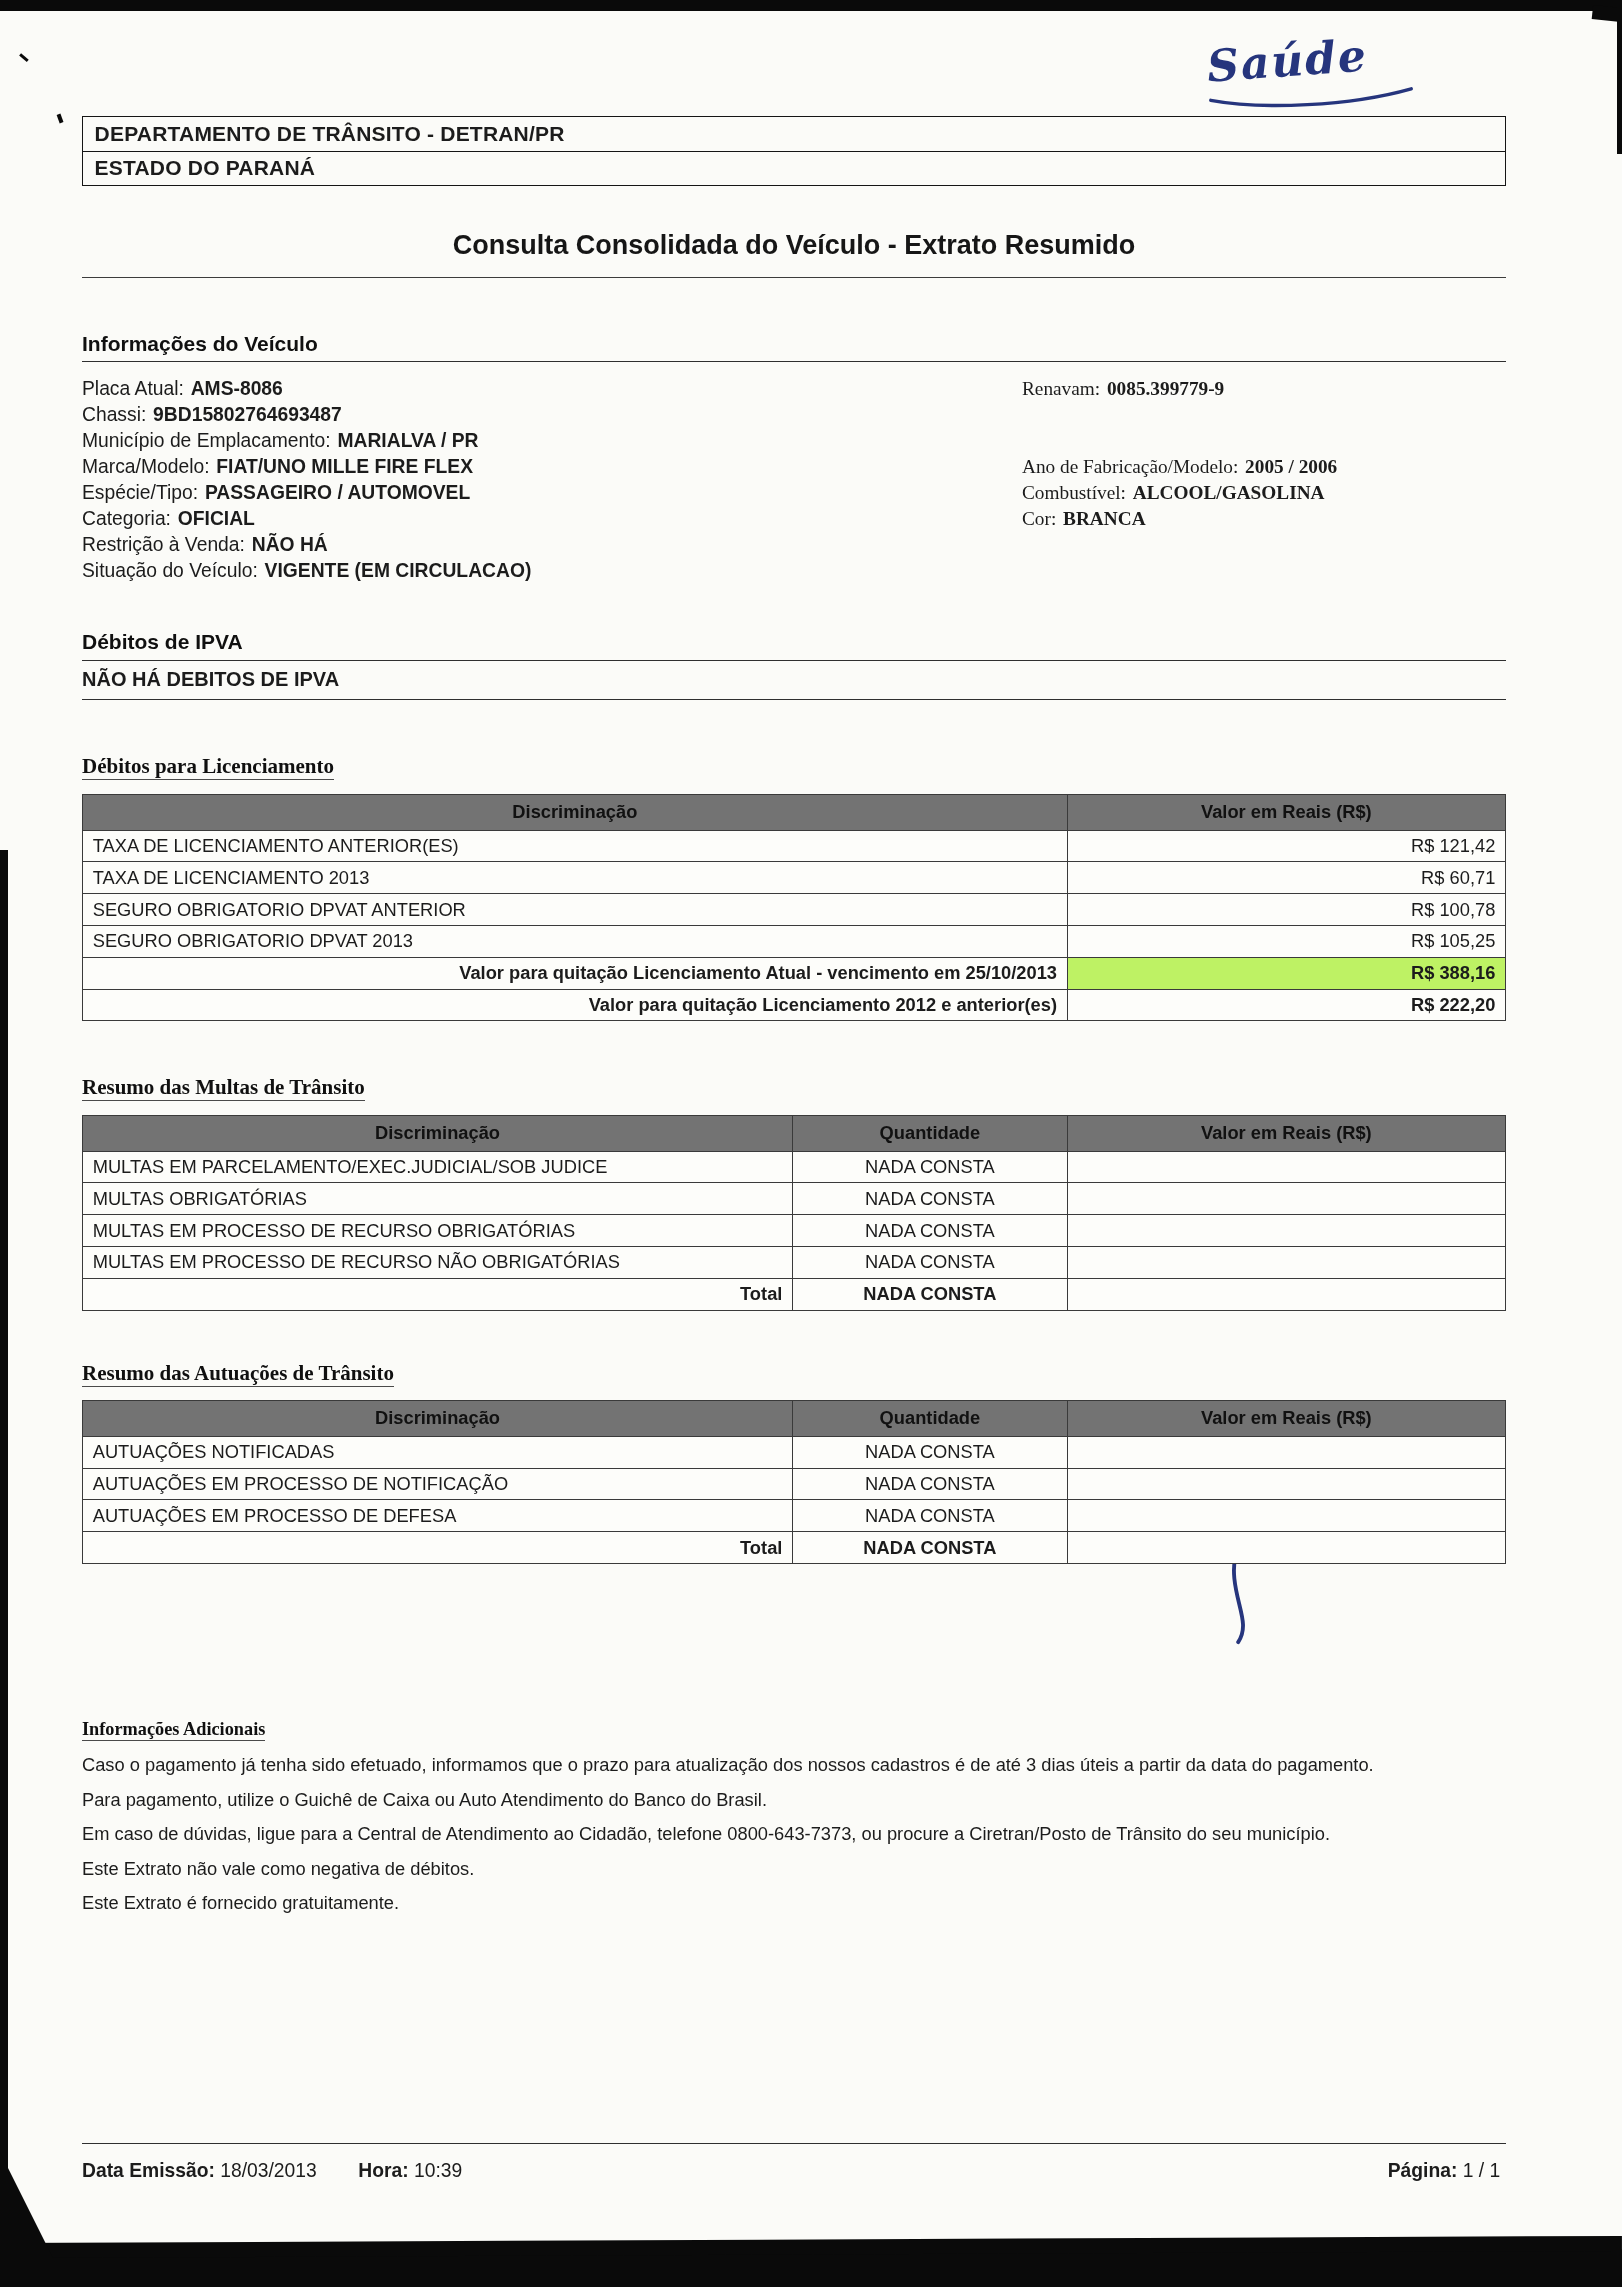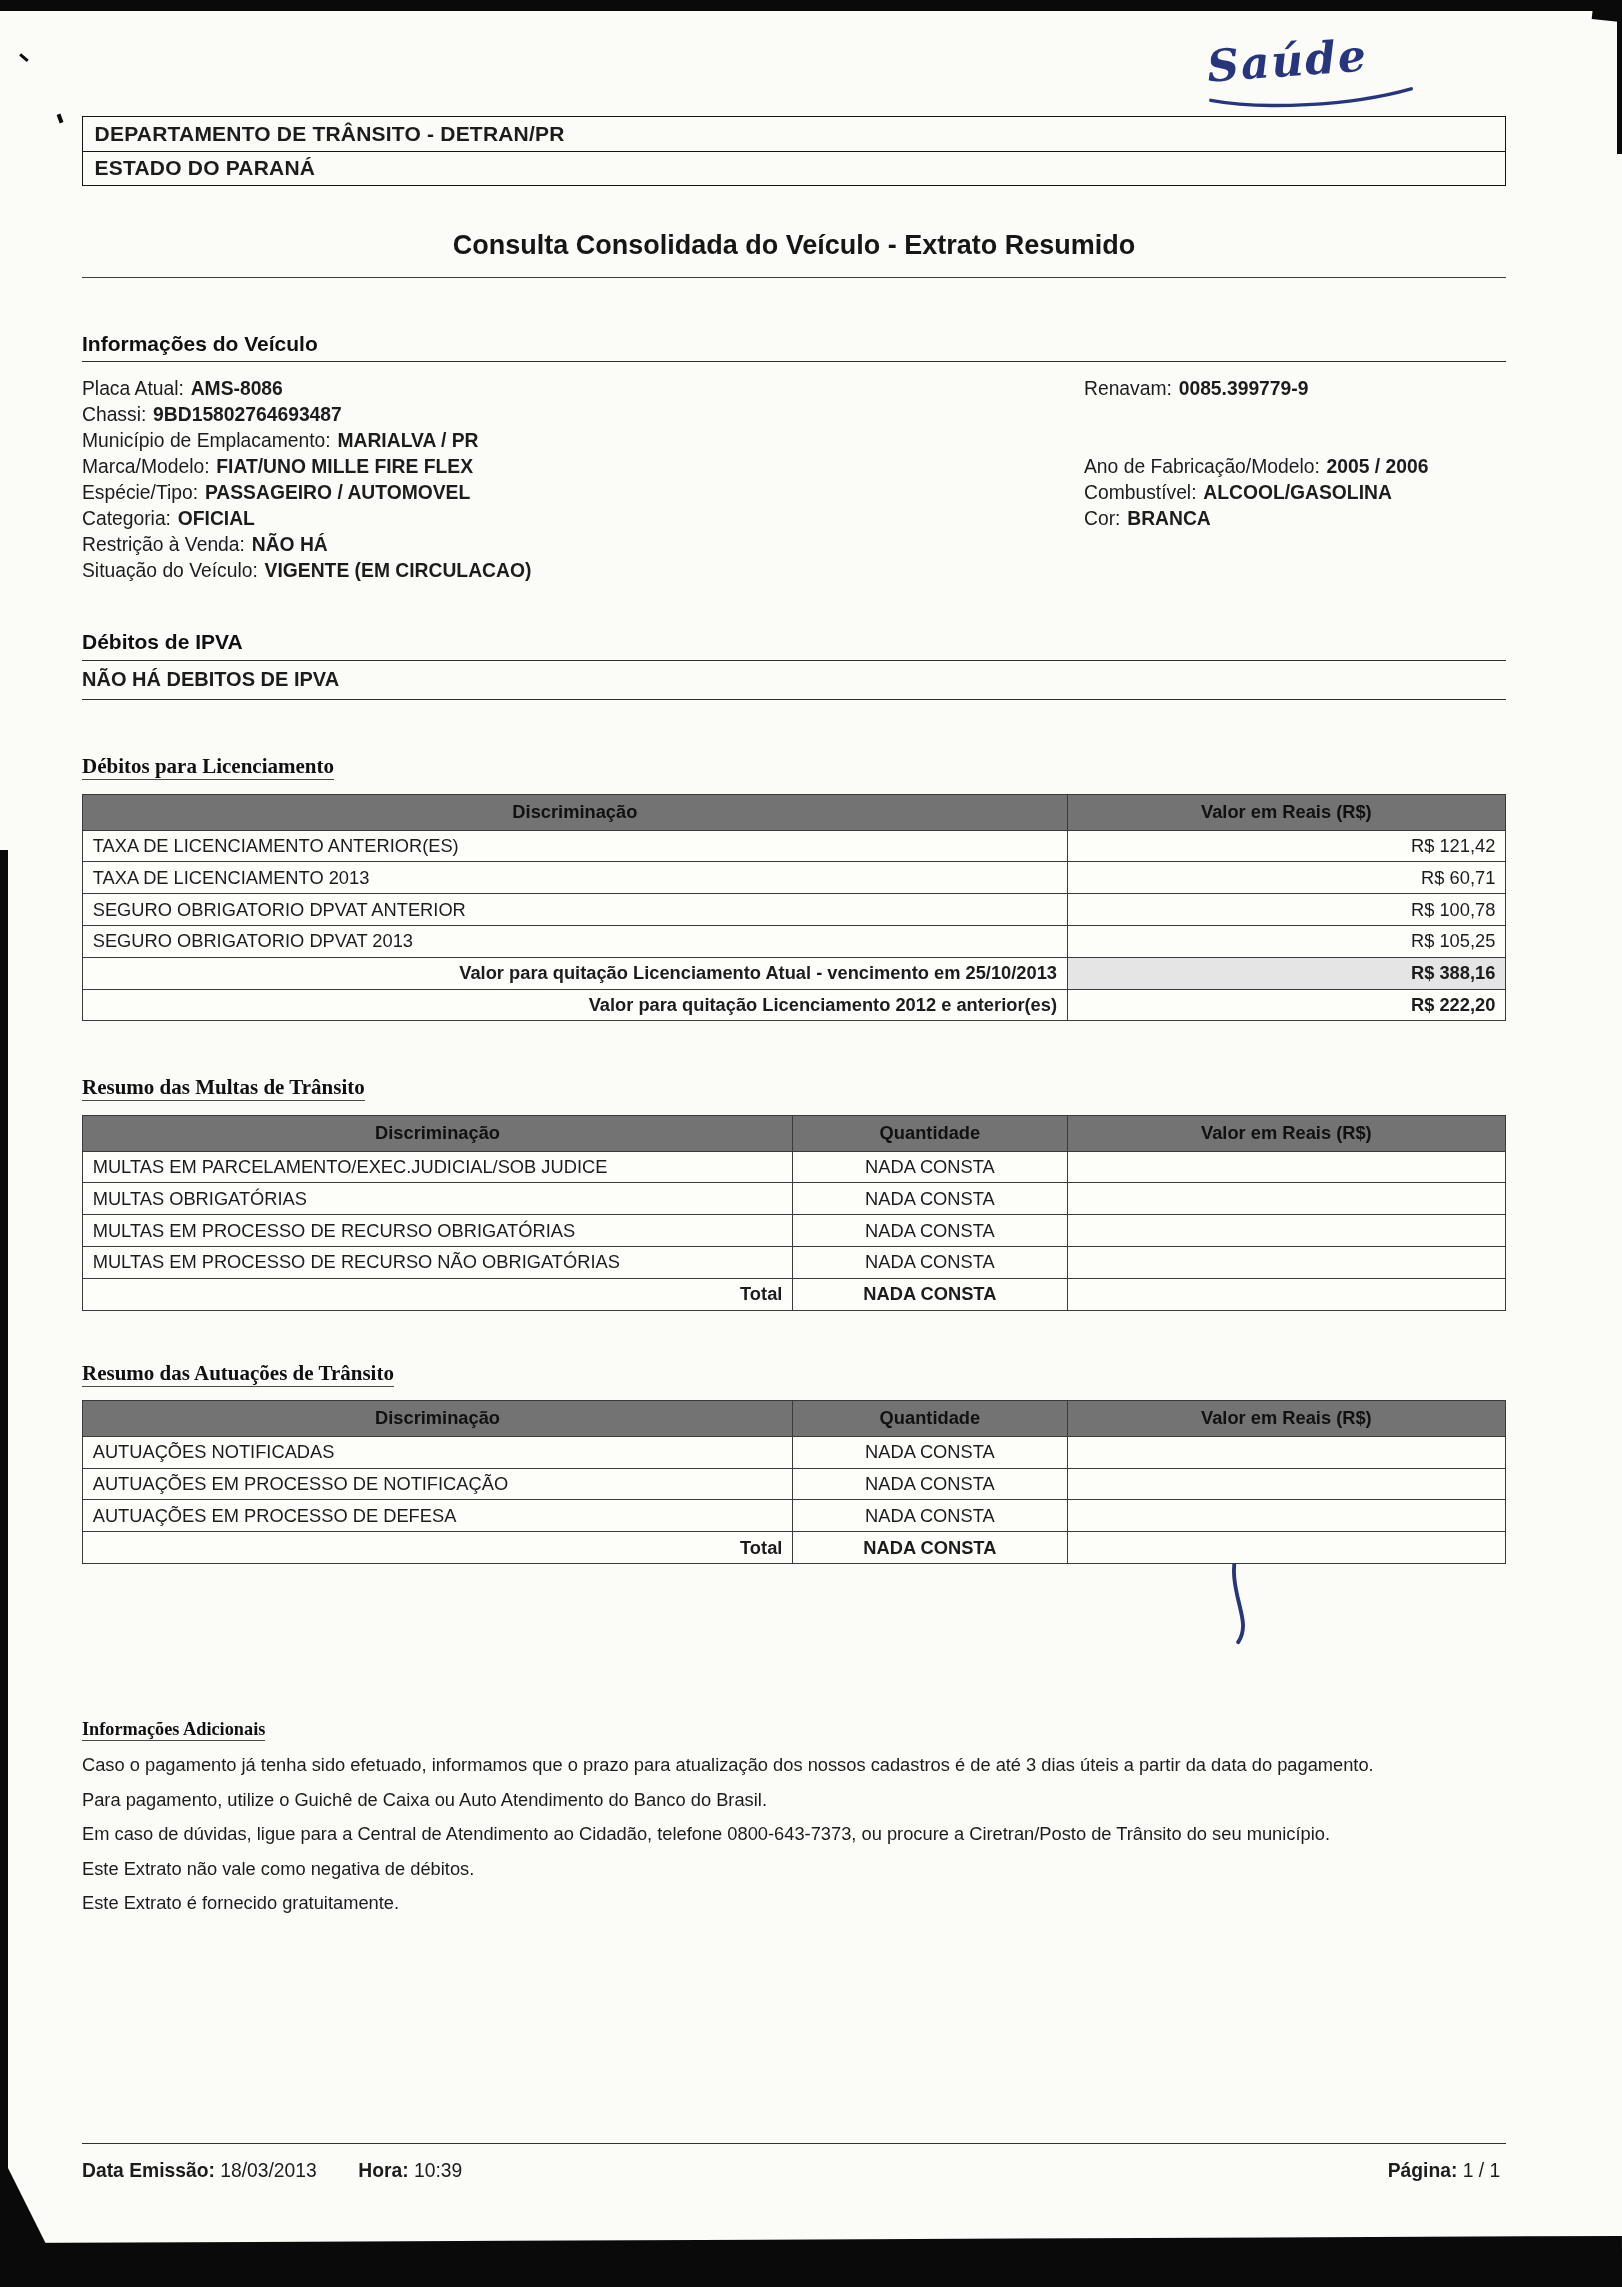--- a/index.html
+++ b/index.html
@@ -35,21 +35,21 @@
 
   .section-h{font-size:21px;font-weight:bold;color:#101010;}
   .full-underline{border-bottom:1.9px solid #2f2f2f;padding-bottom:5.8px;}
   .self-underline{display:inline-block;border-bottom:1.9px solid #4a4a4a;padding-bottom:0;font-family:Liberation Serif, serif;}
 
   .veh-heading{margin-top:54px;}
   .info-wrap{position:relative;margin-top:13.5px;font-size:19.3px;}
   .info-line{line-height:26px;white-space:nowrap;}
   .lbl{font-weight:normal;margin-right:6.8px;}
   .val-b{font-weight:bold;}
-  .info-right{position:absolute;left:1002px;top:0;}
+  .info-right{position:absolute;left:940px;top:0;font-family:Liberation Serif, serif;}
   .info-right .gap-after{margin-bottom:52px;}
 
   .ipva-h{margin-top:46px;}
   .ipva-status{margin-top:7.7px;font-size:20px;font-weight:bold;border-bottom:1.9px solid #2f2f2f;padding-bottom:8px;}
 
   .lic-h{margin-top:54px;}
   .tbl-wrap{margin-top:13.5px;}
   table.tbl{width:100%;border-collapse:collapse;table-layout:fixed;font-size:18.3px;}
   table.tbl th{
     background:#737373;border:1px solid #3a3a3a;font-weight:bold;
@@ -198,21 +198,21 @@
           <tr>
             <td class="desc">SEGURO OBRIGATORIO DPVAT ANTERIOR</td>
             <td class="val">R$ 100,78</td>
           </tr>
           <tr>
             <td class="desc">SEGURO OBRIGATORIO DPVAT 2013</td>
             <td class="val">R$ 105,25</td>
           </tr>
           <tr>
             <td class="tr-label">Valor para quitação Licenciamento Atual - vencimento em 25/10/2013</td>
-            <td class="val bold" style="background: #e5e5e5;">R$ 388,16</td>
+            <td class="val bold" style="background: #bef264;">R$ 388,16</td>
           </tr>
           <tr>
             <td class="tr-label">Valor para quitação Licenciamento 2012 e anterior(es)</td>
             <td class="val bold">R$ 222,20</td>
           </tr>
         </tbody>
       </table>
     </div>
 
     <div class="gap-section">

